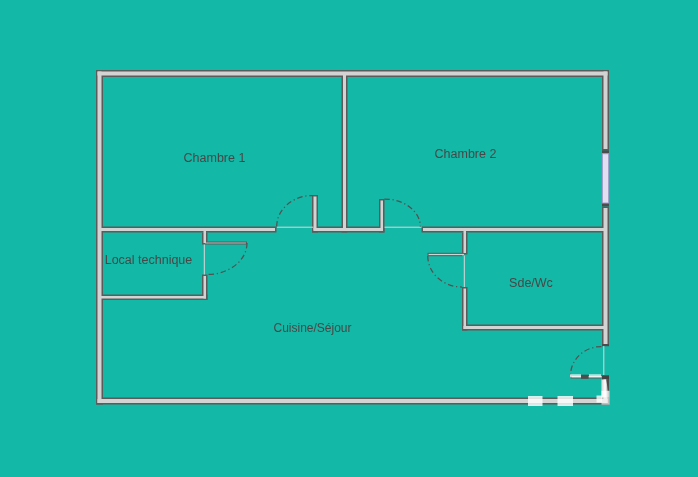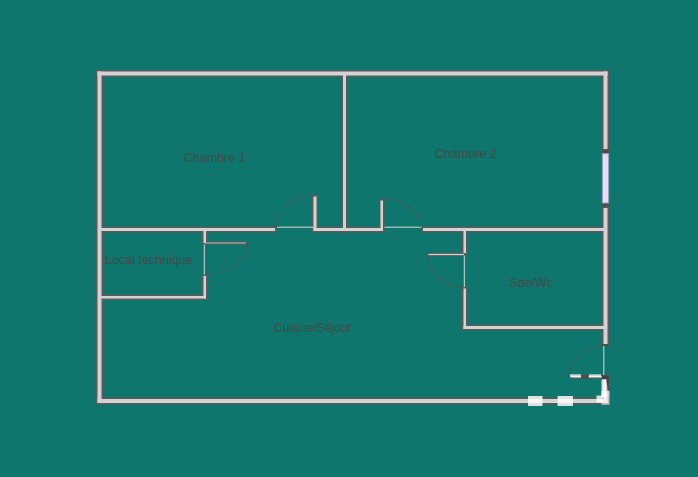--- a/index.html
+++ b/index.html
@@ -1,16 +1,16 @@
 <!DOCTYPE html>
 <html><head>
 <meta charset="utf-8">
 <style>
   html,body{margin:0;padding:0;background:#ffffff;}
-  #stage{position:relative;width:698px;height:477px;background:#0f766e;overflow:hidden;}
+  #stage{position:relative;width:698px;height:477px;background:#14b8a6;overflow:hidden;}
   svg{display:block;}
   text{font-family:"Liberation Sans",sans-serif;fill:#474747;}
 </style>
 </head>
 <body>
 <div id="stage">
 <svg width="698" height="477" viewBox="0 0 698 477" xmlns="http://www.w3.org/2000/svg">
 
   <g fill="#5b5b5b" stroke="none">
     <rect x="96" y="70" width="7" height="334.5"></rect>

